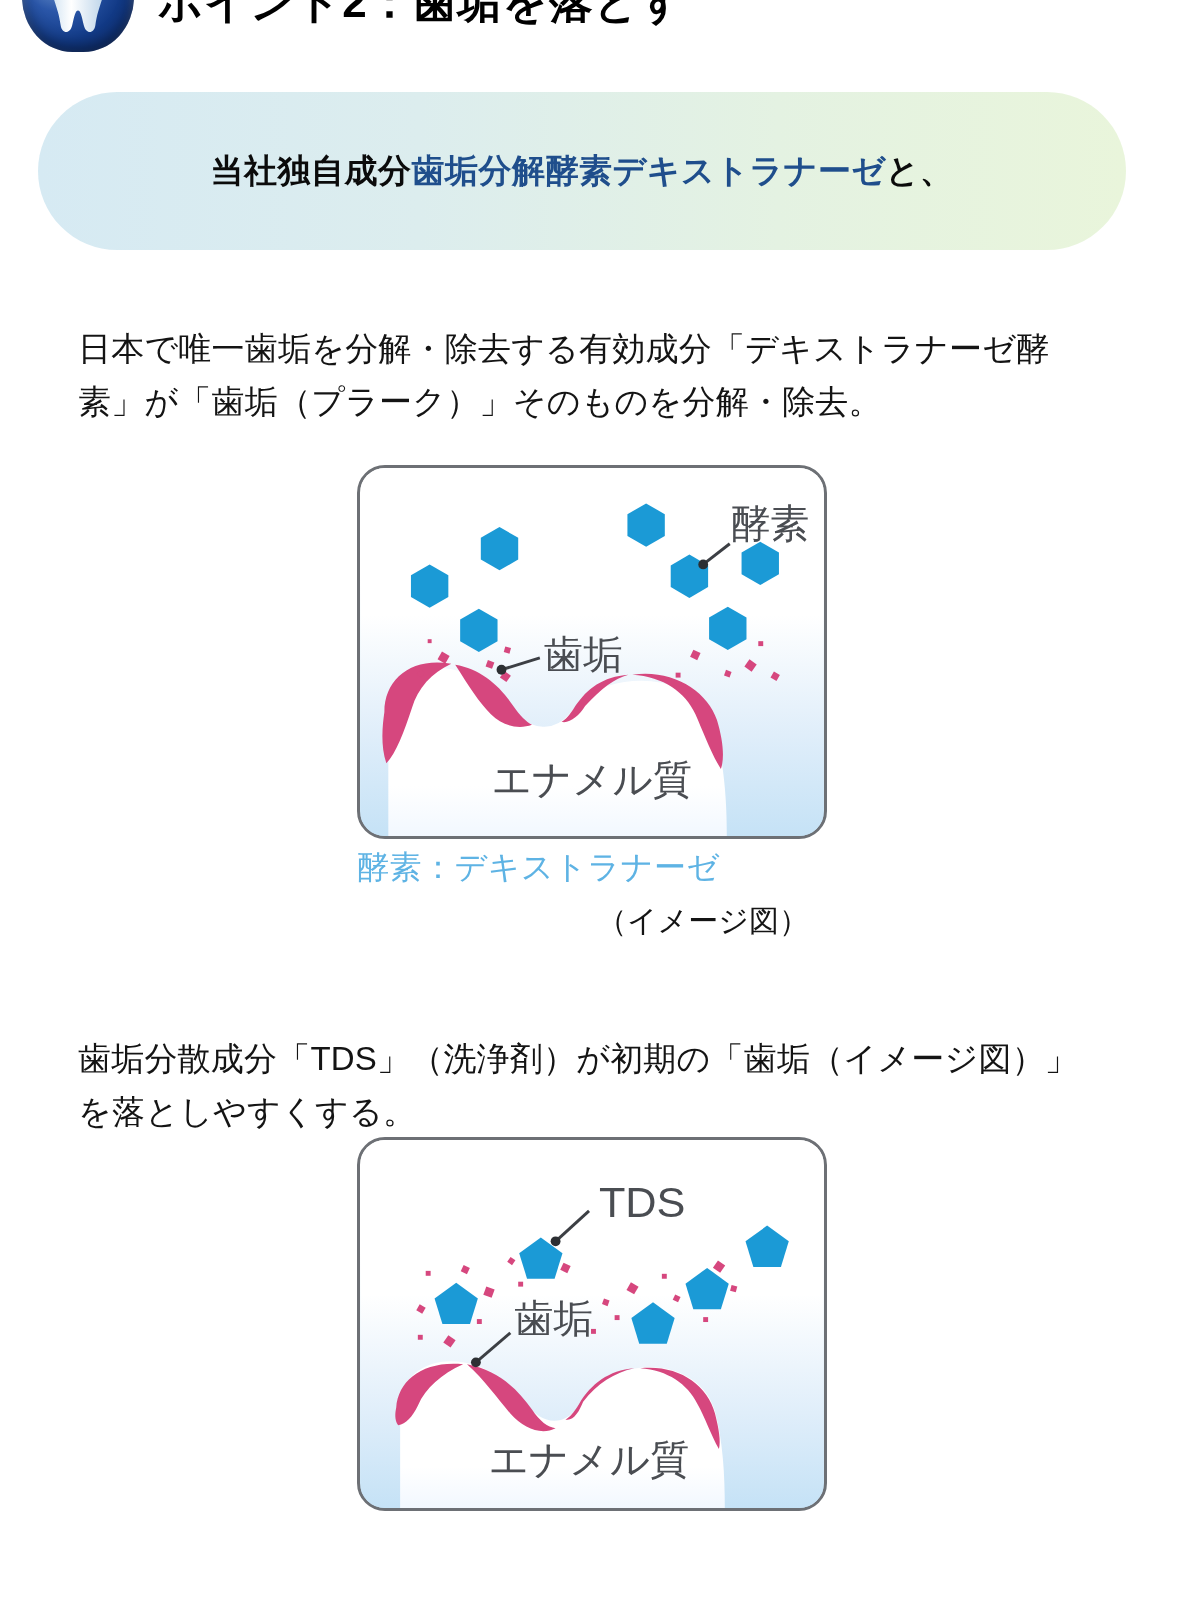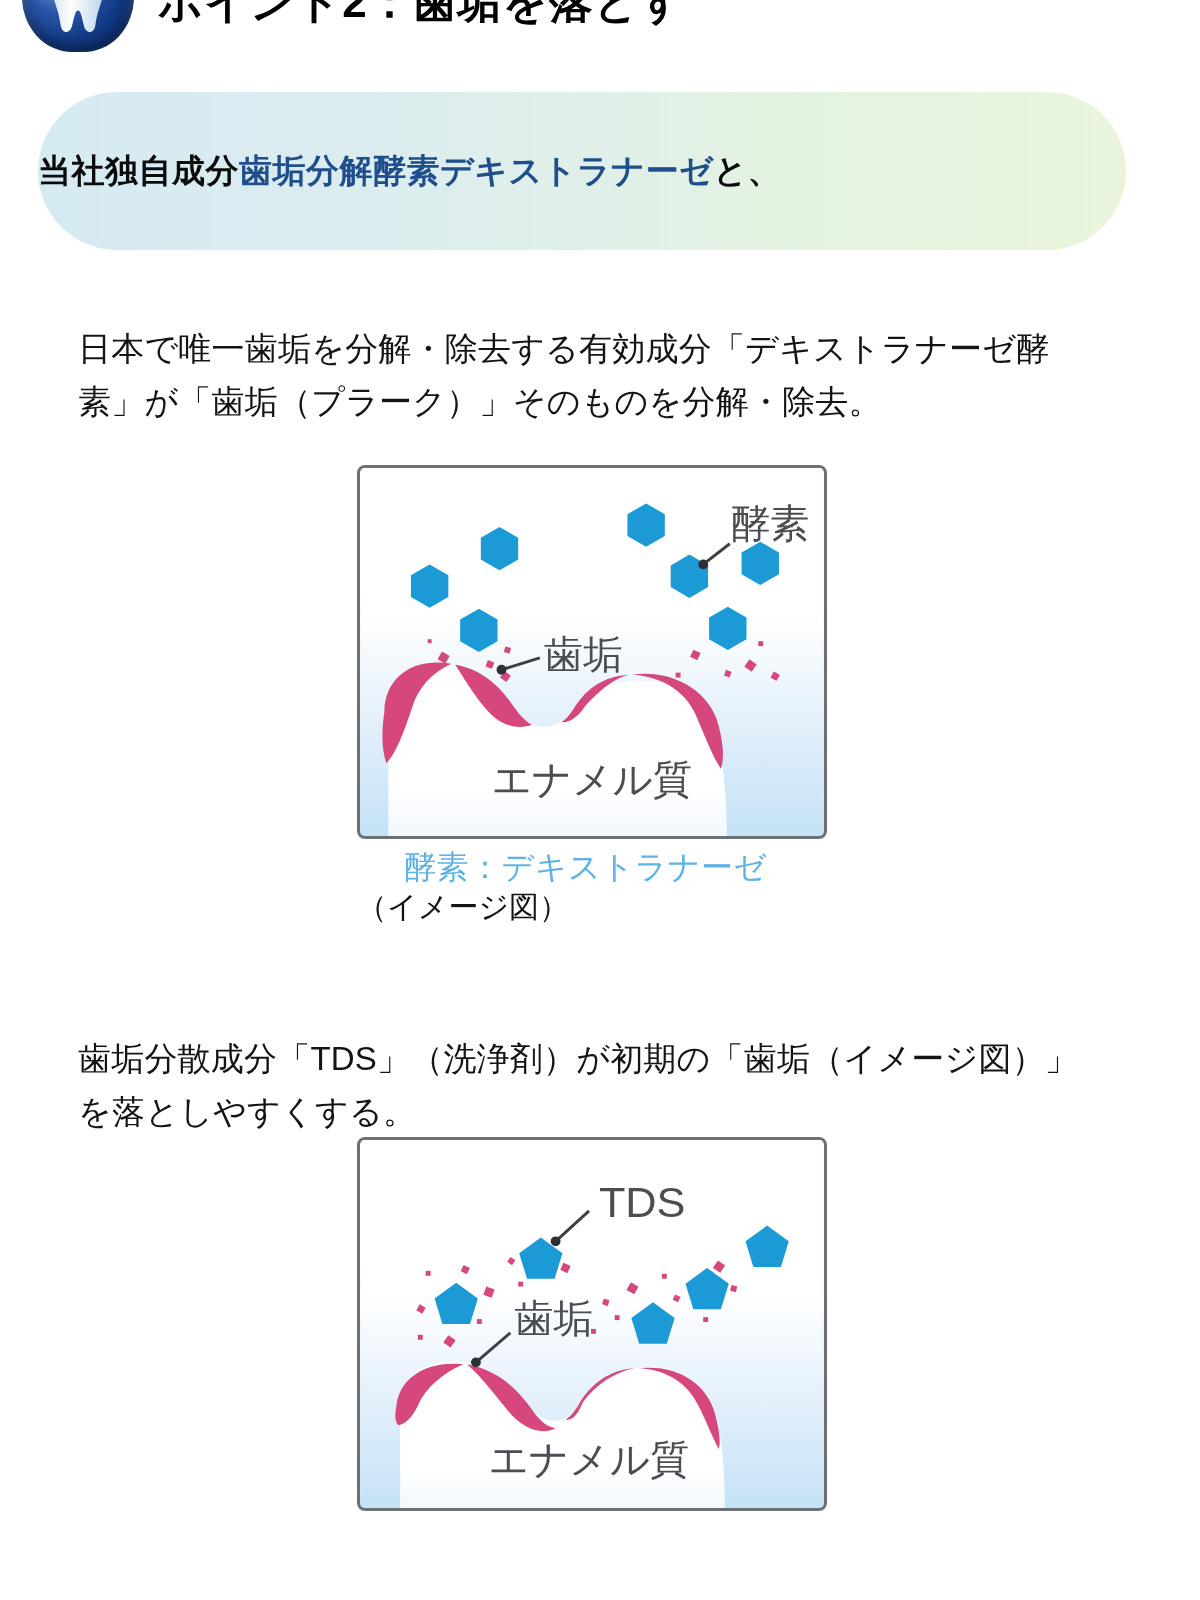--- a/index.html
+++ b/index.html
@@ -70,22 +70,23 @@
   
   .banner {
     position: absolute;
     left: 38px;
     top: 92px;
     width: 1088px;
     height: 158px;
     border-radius: 79px;
     background: linear-gradient(90deg, #d6eaf3 0%, #dcedee 35%, #e4f2e2 68%, #e9f5db 100%);
     display: flex;
-    flex-direction: row;
+    flex-direction: column;
     align-items: center;
+    justify-content: center;
     box-sizing: border-box;
   }
   .banner-line {
     font-size: 33px;
     font-weight: bold;
     line-height: 1.38;
     white-space: nowrap;
     letter-spacing: .5px;
   }
   .t-blue { color: #1f4e8c; }
@@ -107,40 +108,40 @@
   
   .figure { position: absolute; left: 357px; width: 470px; }
   #figure-1 { top: 465px; }
   #figure-2 { top: 1137px; }
 
   .fig-frame {
     position: relative;
     width: 470px;
     height: 374px;
     border: 3px solid #6d7075;
-    border-radius: 8px;
+    border-radius: 28px;
     background: linear-gradient(180deg, #ffffff 0%, #ffffff 30%, #e3f1fa 68%, #c9e4f7 100%);
     overflow: hidden;
     box-sizing: border-box;
   }
   .fig-svg { position: absolute; inset: 0; width: 100%; height: 100%; }
 
   .fig-caption-main {
     margin-top: 10px;
     font-size: 32px;
     color: #5eb3e4;
     letter-spacing: .5px;
     white-space: nowrap;
     line-height: 1.15;
-    margin-left: 47px;
   }
   .fig-caption-sub {
-    margin-top: 4px;
+    margin-top: 18px;
     font-size: 30px;
     color: #141414;
+    text-align: right;
     padding-right: 18px;
     line-height: 1.15;
   }
 </style>
 </head>
 <body>
 
 <div class="header">
   <div class="logo-badge">
 

